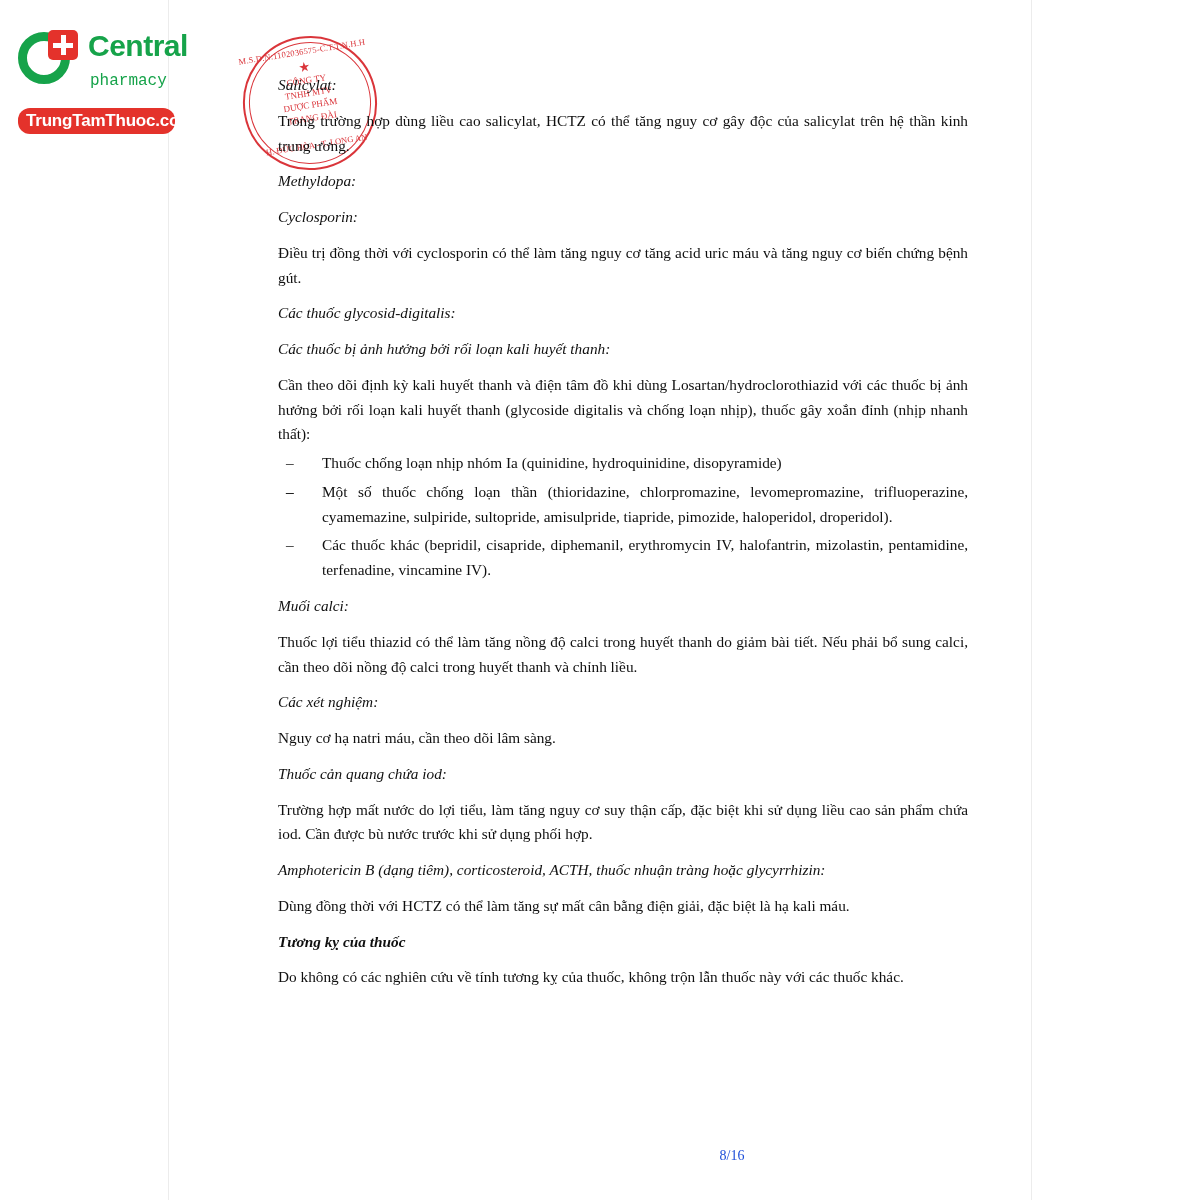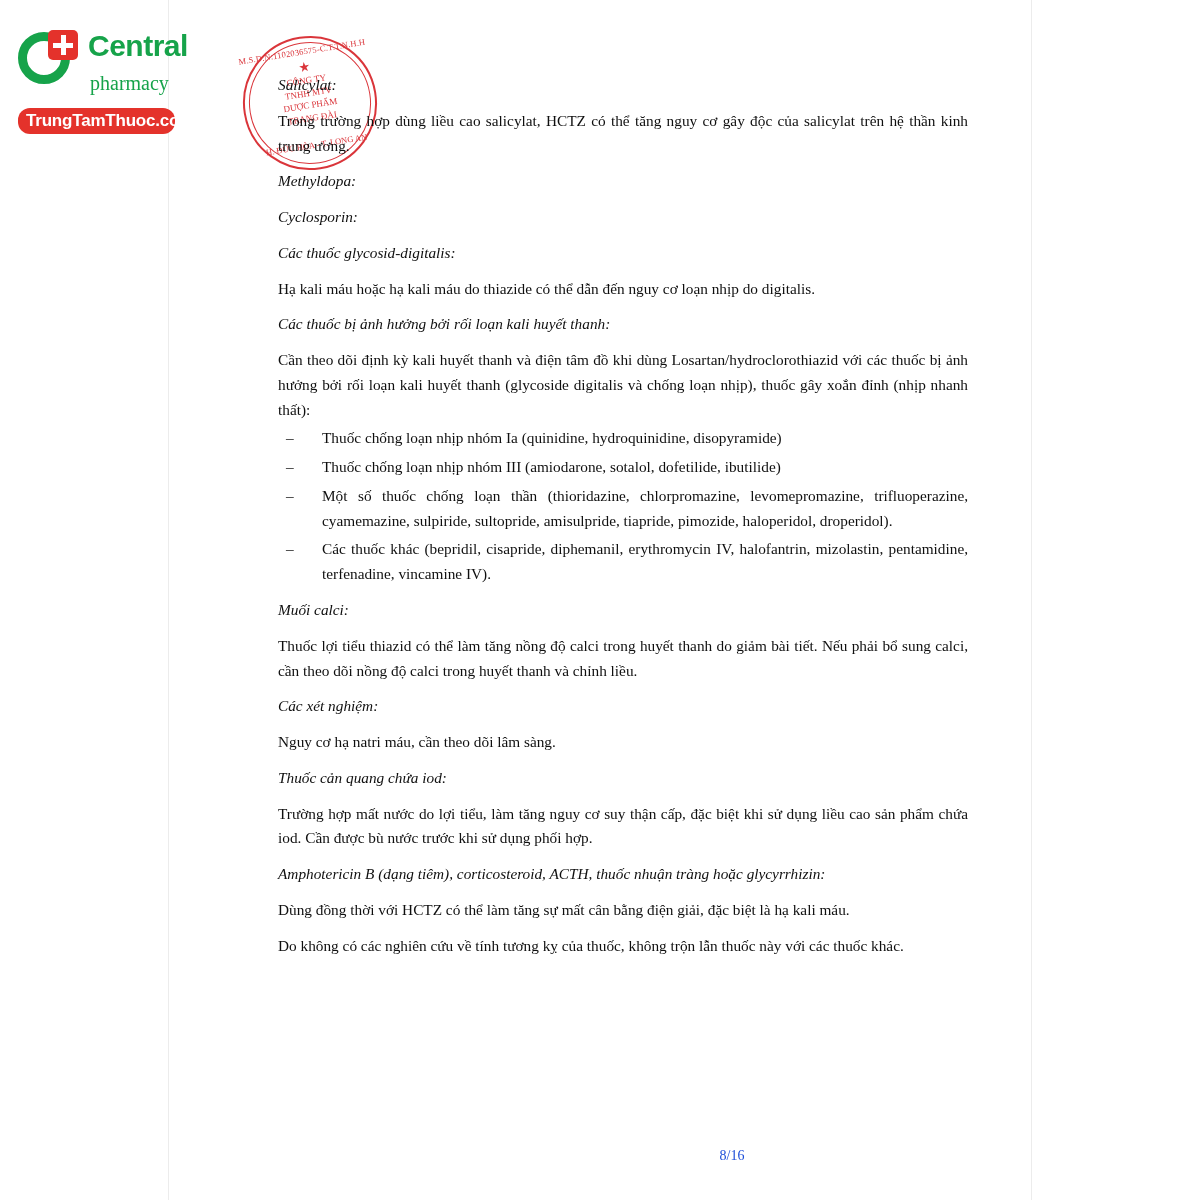--- a/index.html
+++ b/index.html
@@ -88,22 +88,22 @@
     font-family: "Liberation Sans", sans-serif;
     font-size: 30px;
     font-weight: bold;
     color: #16a34a;
     letter-spacing: -0.5px;
   }
   .logo-sub {
     position: absolute;
     left: 72px;
     top: 44px;
-    font-family: Liberation Serif, serif;
-    font-size: 20px;
+    font-family: Liberation Mono, monospace;
+    font-size: 16px;
     color: #16a34a;
   }
   .logo-banner {
     position: absolute;
     left: 0;
     top: 80px;
     width: 157px;
     height: 26px;
     background: #e4322b;
     border-radius: 12px;
@@ -279,45 +279,46 @@
 </div>
 
 <div class="doc">
 
   <p class="heading">Salicylat:</p>
   <p class="para">Trong trường hợp dùng liều cao salicylat, HCTZ có thể tăng nguy cơ gây độc của salicylat trên hệ thần kinh trung ương.</p>
 
   <p class="heading">Methyldopa:</p>
 
   <p class="heading">Cyclosporin:</p>
+  <p class="para">Điều trị đồng thời với cyclosporin có thể làm tăng nguy cơ tăng acid uric máu và tăng nguy cơ biến chứng bệnh gút.</p>
 
   <p class="heading">Các thuốc glycosid-digitalis:</p>
-  <p class="para">Hạ kali máu hoặc hạ kali máu do thiazide có thể dẫn đến nguy cơ loạn nhịp do digitalis.</p>
 
   <p class="heading">Các thuốc bị ảnh hưởng bởi rối loạn kali huyết thanh:</p>
   <p class="para">Cần theo dõi định kỳ kali huyết thanh và điện tâm đồ khi dùng Losartan/hydroclorothiazid với các thuốc bị ảnh hưởng bởi rối loạn kali huyết thanh (glycoside digitalis và chống loạn nhịp), thuốc gây xoắn đỉnh (nhịp nhanh thất):</p>
 
   <ul class="bullets">
     <li><span class="dash">–</span><span>Thuốc chống loạn nhịp nhóm Ia (quinidine, hydroquinidine, disopyramide)</span></li>
-    <li><span class="dash">–</span><span>Thuốc chống loạn nhịp nhóm III (amiodarone, sotalol, dofetilide, ibutilide)</span></li>
+    <li><span class="dash">–</span></li>
     <li><span class="dash">–</span><span>Một số thuốc chống loạn thần (thioridazine, chlorpromazine, levomepromazine, trifluoperazine, cyamemazine, sulpiride, sultopride, amisulpride, tiapride, pimozide, haloperidol, droperidol).</span></li>
     <li><span class="dash">–</span><span>Các thuốc khác (bepridil, cisapride, diphemanil, erythromycin IV, halofantrin, mizolastin, pentamidine, terfenadine, vincamine IV).</span></li>
   </ul>
 
   <p class="heading">Muối calci:</p>
   <p class="para">Thuốc lợi tiểu thiazid có thể làm tăng nồng độ calci trong huyết thanh do giảm bài tiết. Nếu phải bổ sung calci, cần theo dõi nồng độ calci trong huyết thanh và chỉnh liều.</p>
 
   <p class="heading">Các xét nghiệm:</p>
 
   <p class="para">Nguy cơ hạ natri máu, cần theo dõi lâm sàng.</p>
 
   <p class="heading">Thuốc cản quang chứa iod:</p>
   <p class="para">Trường hợp mất nước do lợi tiểu, làm tăng nguy cơ suy thận cấp, đặc biệt khi sử dụng liều cao sản phẩm chứa iod. Cần được bù nước trước khi sử dụng phối hợp.</p>
 
   <p class="heading">Amphotericin B (dạng tiêm), corticosteroid, ACTH, thuốc nhuận tràng hoặc glycyrrhizin:</p>
   <p class="para">Dùng đồng thời với HCTZ có thể làm tăng sự mất cân bằng điện giải, đặc biệt là hạ kali máu.</p>
 
+  <p class="heading-bold">Tương kỵ của thuốc</p>
   <p class="para">Do không có các nghiên cứu về tính tương kỵ của thuốc, không trộn lẫn thuốc này với các thuốc khác.</p>
 </div>
 
 <div class="page-num">
   <span>8/16</span>
 </div>
 
 </body></html>

